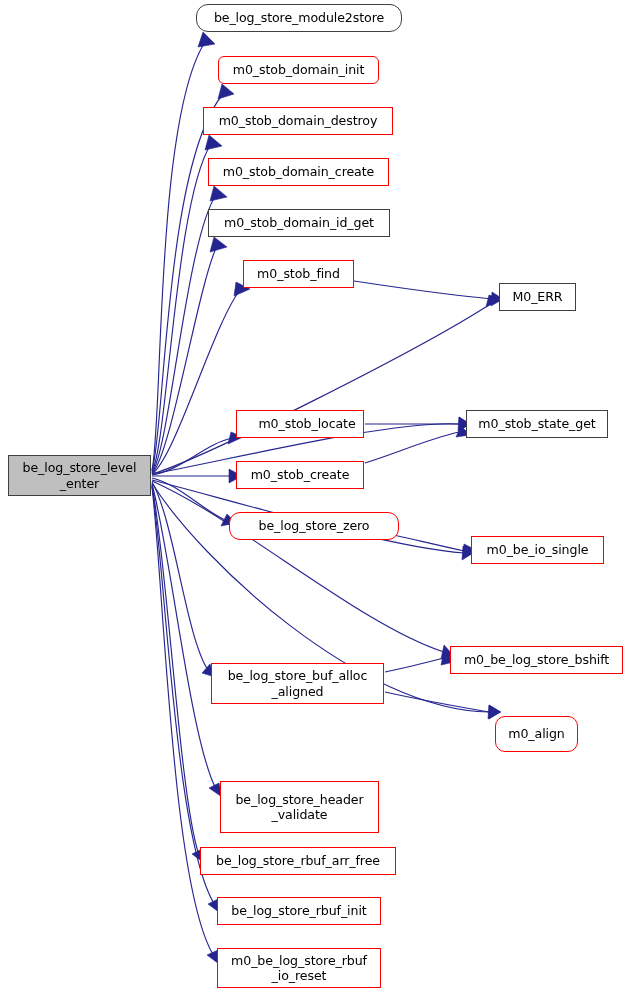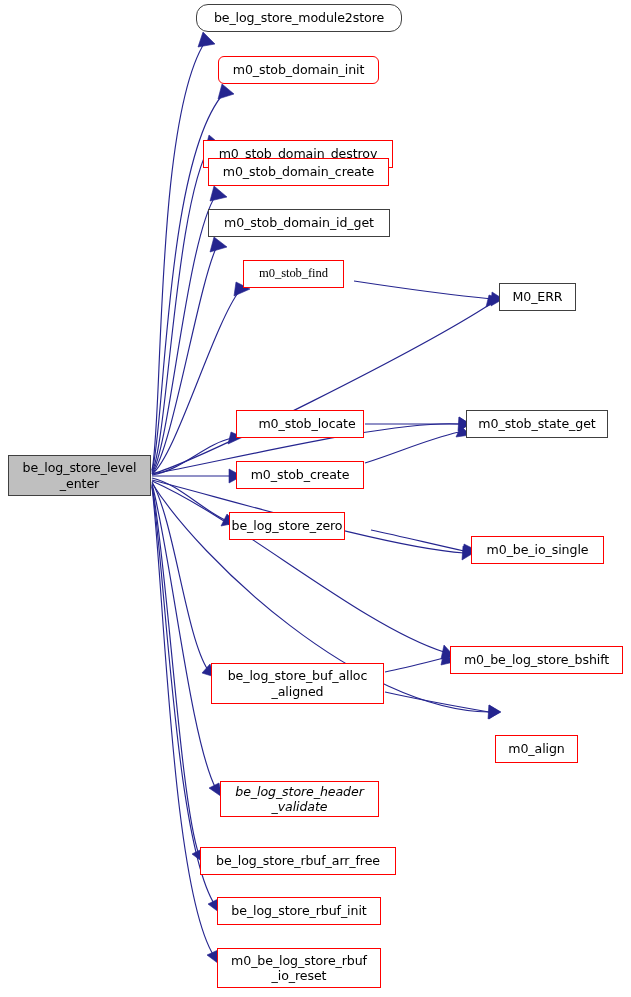--- a/index.html
+++ b/index.html
@@ -110,33 +110,33 @@
       <polygon class="arrow-head" points="464,544 476,550 463,558"></polygon>
       <path class="edge-path" d="M385,672 C405,668 424,663 444,658"></path>
       <polygon class="arrow-head" points="444,651 454,662 441,665"></polygon>
       <path class="edge-path" d="M385,692 C412,698 460,707 489,712"></path>
       <polygon class="arrow-head" points="489,705 501,712 488,719"></polygon>
     </svg>
 <div class="node root" style="left: 8px; top: 455px; width: 143px; height: 41px;">be_log_store_level
 _enter</div>
     <div class="node black" style="left: 196px; top: 4px; width: 206px; height: 28px; border-radius: 12px;">be_log_store_module2store</div>
     <div class="node red" style="left: 218px; top: 56px; width: 161px; height: 28px; border-radius: 6px;">m0_stob_domain_init</div>
-    <div class="node red" style="left: 203px; top: 107px; width: 190px; height: 28px; margin-top: 33px;">m0_stob_domain_destroy</div>
+    <div class="node red" style="left: 203px; top: 107px; width: 190px; height: 28px;">m0_stob_domain_destroy</div>
     <div class="node red" style="left: 208px; top: 158px; width: 181px; height: 28px;">m0_stob_domain_create</div>
     <div class="node black" style="left: 208px; top: 209px; width: 182px; height: 28px;">m0_stob_domain_id_get</div>
-    <div class="node red" style="left: 243px; top: 260px; width: 101px; height: 28px; font-family: Liberation Serif, serif;">m0_stob_find</div>
+    <div class="node red" style="left: 243px; top: 260px; width: 111px; height: 28px;">m0_stob_find</div>
     <div class="node black" style="left: 499px; top: 283px; width: 77px; height: 28px;">M0_ERR</div>
     <div class="node red" style="left: 236px; top: 410px; width: 128px; height: 28px; padding-left: 14px;">m0_stob_locate</div>
     <div class="node black" style="left: 466px; top: 410px; width: 142px; height: 28px;">m0_stob_state_get</div>
     <div class="node red" style="left: 236px; top: 461px; width: 128px; height: 28px;">m0_stob_create</div>
-    <div class="node red" style="left: 229px; top: 512px; width: 116px; height: 28px;">be_log_store_zero</div>
+    <div class="node red" style="left: 229px; top: 512px; width: 170px; height: 28px; border-radius: 11px;">be_log_store_zero</div>
     <div class="node red" style="left: 471px; top: 536px; width: 133px; height: 28px;">m0_be_io_single</div>
     <div class="node red" style="left: 450px; top: 646px; width: 173px; height: 28px;">m0_be_log_store_bshift</div>
     <div class="node red" style="left: 211px; top: 663px; width: 173px; height: 41px;">be_log_store_buf_alloc
 _aligned</div>
-    <div class="node red" style="left: 495px; top: 735px; width: 83px; height: 28px;">m0_align</div>
-    <div class="node red" style="left: 220px; top: 781px; width: 159px; height: 36px; font-style: italic;">be_log_store_header
+    <div class="node red" style="left: 495px; top: 716px; width: 83px; height: 36px; border-radius: 10px;">m0_align</div>
+    <div class="node red" style="left: 220px; top: 781px; width: 159px; height: 52px;">be_log_store_header
 _validate</div>
     <div class="node red" style="left: 200px; top: 847px; width: 196px; height: 28px;">be_log_store_rbuf_arr_free</div>
     <div class="node red" style="left: 217px; top: 897px; width: 164px; height: 28px;">be_log_store_rbuf_init</div>
     <div class="node red" style="left: 217px; top: 948px; width: 164px; height: 40px;">m0_be_log_store_rbuf
 _io_reset</div>
   </div>
 
 </body></html>

